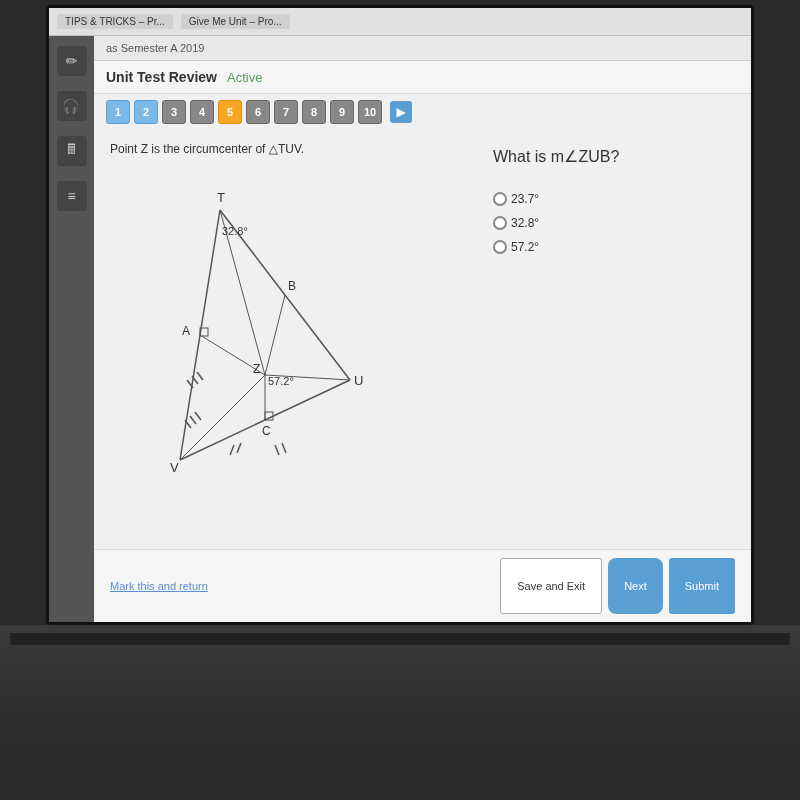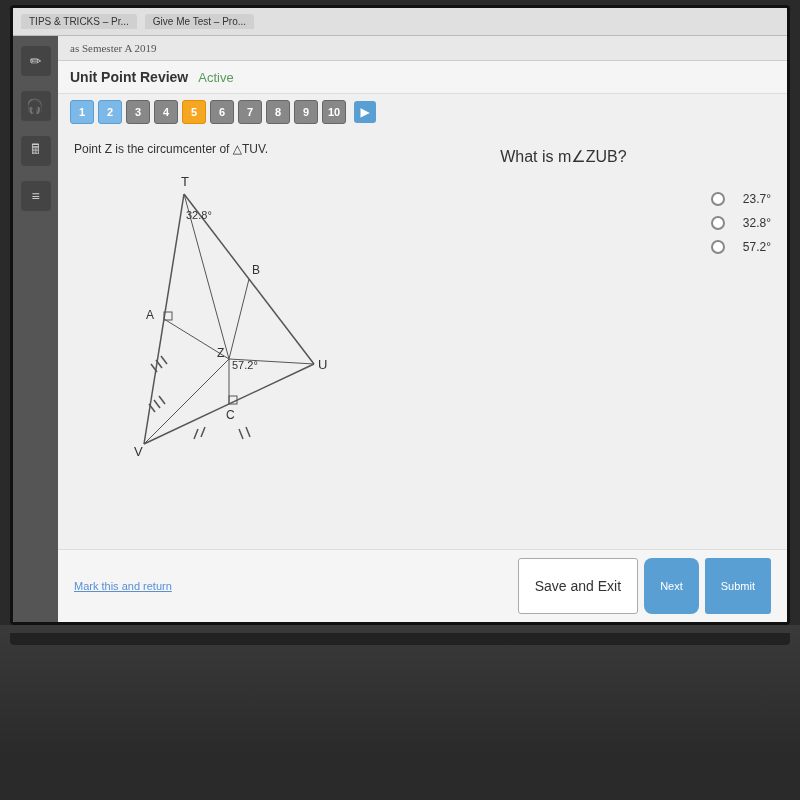--- a/index.html
+++ b/index.html
@@ -17,21 +17,21 @@
       height: 800px;
       background: #2a2a2a;
       display: flex;
       flex-direction: column;
       align-items: center;
       justify-content: flex-start;
     }
 
     
     .screen {
-      width: 780px;
+      width: 708px;
       height: 620px;
       background: #c8c8c8;
       margin-top: 5px;
       border: 3px solid #111;
       border-radius: 4px;
       overflow: hidden;
       position: relative;
     }
 
     
@@ -94,21 +94,20 @@
       flex-direction: column;
     }
 
     
     .top-header {
       background: #e8e8e8;
       padding: 6px 12px;
       border-bottom: 1px solid #ccc;
       font-size: 11px;
       color: #555;
-      font-family: Liberation Serif, serif;
     }
 
     
     .unit-header {
       display: flex;
       align-items: center;
       padding: 8px 12px;
       gap: 10px;
       background: #f5f5f5;
       border-bottom: 1px solid #ddd;
@@ -196,43 +195,42 @@
     }
 
     .question-right {
       flex: 0.8;
       padding-top: 5px;
     }
 
     .question-text {
       font-size: 12px;
       color: #333;
-      margin-bottom: 8px;
+      margin-bottom: 24px;
     }
 
     
     .diagram-container {
       width: 100%;
     }
 
     
     .answer-question {
       font-size: 16px;
       color: #333;
       margin-bottom: 26px;
       font-weight: 400;
     }
 
     .answer-option {
       display: flex;
       align-items: center;
-      gap: 18px;
+      gap: 4px;
       margin-bottom: 10px;
       cursor: pointer;
-      justify-content: flex-end;
     }
 
     .radio-circle {
       width: 14px;
       height: 14px;
       border-radius: 50%;
       border: 2px solid #888;
       background: white;
       display: flex;
       align-items: center;
@@ -263,21 +261,21 @@
       cursor: pointer;
     }
 
     .bottom-buttons {
       display: flex;
       gap: 6px;
     }
 
     .btn-save {
       padding: 6px 16px;
-      font-size: 14px;
+      font-size: 11px;
       background: white;
       border: 1px solid #aaa;
       border-radius: 3px;
       cursor: pointer;
       color: #333;
     }
 
     .btn-next {
       padding: 6px 16px;
       font-size: 11px;
@@ -330,40 +328,40 @@
   </style>
 </head>
 <body>
 
 <div class="laptop-outer">
 
   <div class="screen">
 
     <div class="browser-bar">
       <span class="browser-tab">TIPS &amp; TRICKS – Pr...</span>
-      <span class="browser-tab">Give Me Test – Pro...</span>
+      <span class="browser-tab">Give Me Unit – Pro...</span>
     </div>
 
     <div class="content-area">
 
       <div class="sidebar">
         <div class="sidebar-icon">✏</div>
         <div class="sidebar-icon">🎧</div>
         <div class="sidebar-icon">🖩</div>
         <div class="sidebar-icon">≡</div>
       </div>
 
       <div class="main-panel">
 
         <div class="top-header">
           <span>as Semester A 2019</span>
         </div>
 
         <div class="unit-header">
-          <span class="unit-title">Unit Point Review</span>
+          <span class="unit-title">Unit Test Review</span>
           <span class="active-badge">Active</span>
         </div>
 
         <div class="question-tabs">
           <div class="q-tab completed">1</div>
           <div class="q-tab completed">2</div>
           <div class="q-tab dark">3</div>
           <div class="q-tab dark">4</div>
           <div class="q-tab active">5</div>
           <div class="q-tab dark">6</div>

